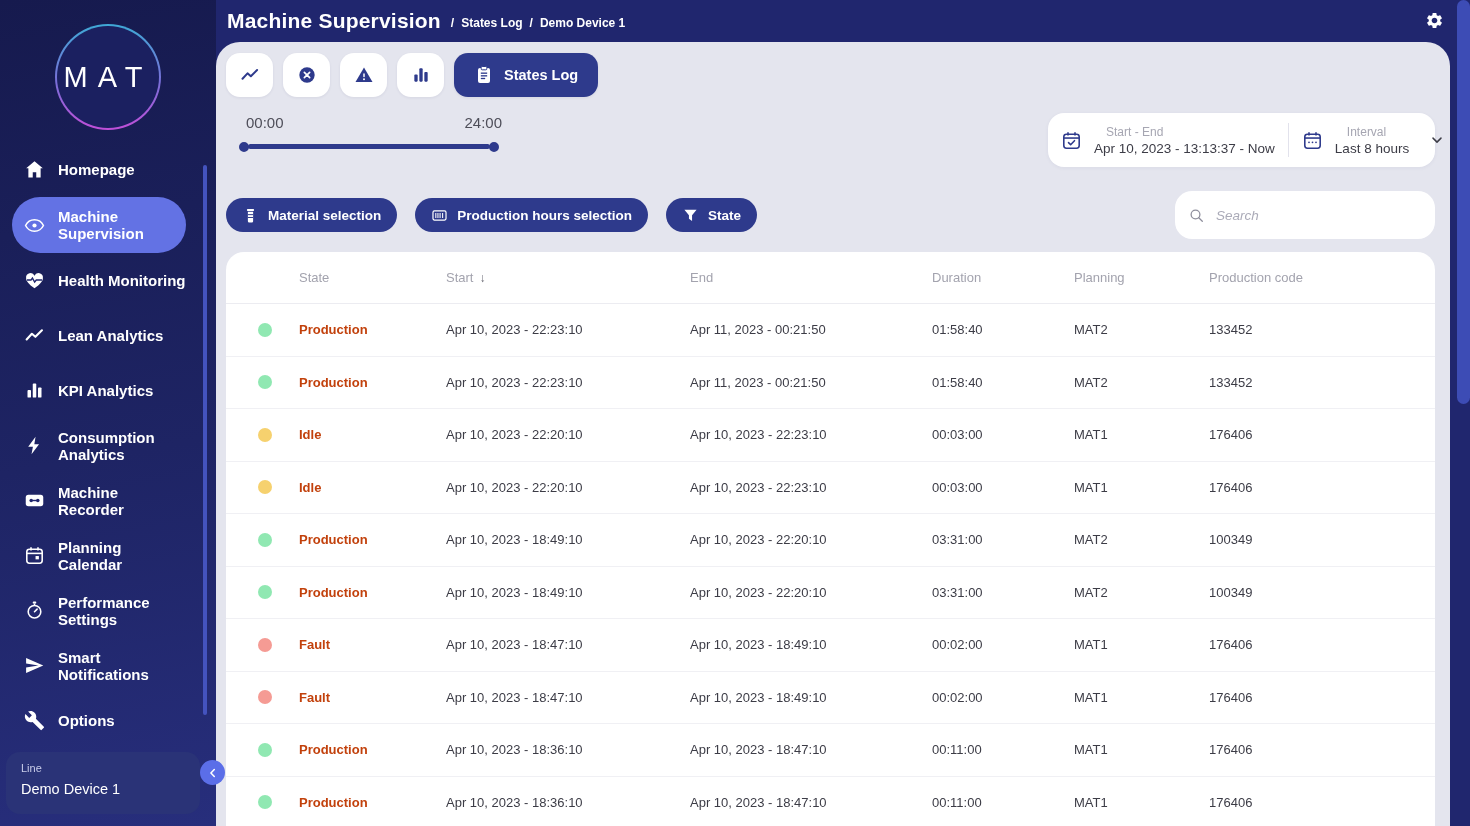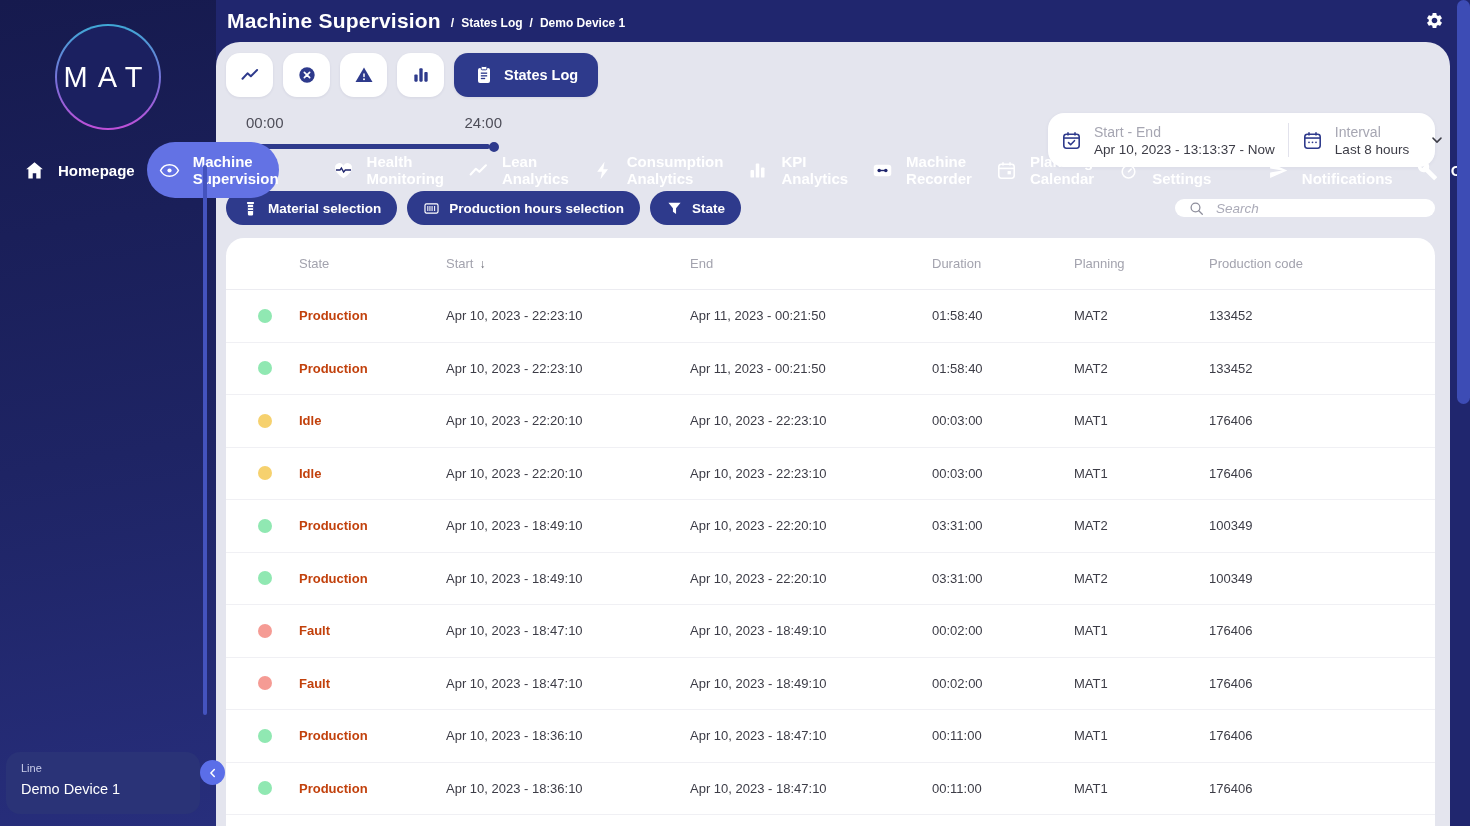--- a/index.html
+++ b/index.html
@@ -19,21 +19,21 @@
   .logo { display:flex; justify-content:center; padding-top:24px; }
   .logo-ring {
     width:106px; height:106px; border-radius:50%; padding:2px;
     background:linear-gradient(180deg,#3FA9D6 0%,#7A6FD9 55%,#C04FD8 100%);
   }
   .logo-inner {
     width:100%; height:100%; border-radius:50%; background:#1B2060;
     display:flex; align-items:center; justify-content:center;
   }
   .logo-text { color:#fff; font-size:29px; font-weight:400; letter-spacing:10px; }
-  .nav { margin-top:12px; display:flex; }
+  .nav { margin-top:12px; display:flex; flex-direction:column; }
   .nav-item { min-height:55px; display:flex; align-items:center; padding-left:24px; cursor:pointer; color:#fff; }
   .nav-icon { width:21px; height:21px; flex:0 0 21px; margin-right:13px; display:inline-flex; color:#fff; }
   .nav-icon svg, .tab-icon svg, .f-icon svg, .date-icon svg, .chev svg, .search-icon svg, .gi svg, .ci svg { width:100%; height:100%; display:block; }
   .nav-label { font-size:15px; font-weight:700; line-height:17px; max-width:128px; }
   .nav-item.active { background:#6372E4; border-radius:28px; margin-right:30px; margin-left:12px; padding-left:12px; min-height:56px; }
   .sidebar-scrollthumb { position:absolute; top:165px; right:9px; width:4px; height:550px; background:#4453BE; border-radius:2px; }
   .device-box {
     position:absolute; left:6px; bottom:12px; width:194px; height:62px;
     background:#2A3377; border-radius:14px; padding:10px 15px;
   }
@@ -79,34 +79,34 @@
     position:absolute; top:50%; transform:translateY(-50%);
     width:9px; height:9px; background:#fff; border:5px solid #2E3A8C; border-radius:50%; cursor:pointer;
   }
   .handle.left { left:-9px; } .handle.right { right:-9px; }
 
   .datebar { width:387px; height:54px; background:#fff; border-radius:16px; display:flex; align-items:center; box-shadow:0 1px 4px rgba(30,35,90,.05); }
   .date-section { display:flex; align-items:center; gap:12px; padding:0 13px; height:100%; cursor:pointer; }
   .date-section.first { flex:0 0 233px; }
   .date-divider { width:1px; height:34px; background:#E2E2EC; flex:0 0 1px; }
   .date-icon { width:21px; height:21px; color:#2E3A8C; flex:0 0 21px; }
-  .date-label { font-size:14px; color:#A6A6B2; }
+  .date-label { font-size:12px; color:#A6A6B2;margin-left:12px; }
   .date-value { font-size:13.5px; color:#3C3C46; margin-top:2px; white-space:nowrap; }
   .chev { width:16px; height:16px; color:#3C3C46; margin-left:8px; flex:0 0 16px; }
 
   
   .filters-row { margin-top:24px; flex:0 0 34px; display:flex; justify-content:space-between; align-items:center; }
-  .filter-buttons { display:flex; gap:10px; }
+  .filter-buttons { display:flex; gap:18px; }
   .filter-btn {
     height:34px; border:none; border-radius:17px; background:#2E3A8C; color:#fff;
     font-weight:700; font-size:13.5px; display:flex; align-items:center; gap:9px; padding:0 16px;
     cursor:pointer; font-family:inherit;
   }
   .f-icon { width:17px; height:17px; display:inline-flex; }
-  .search-box { width:260px; height:18px; background:#fff; border-radius:17px; display:flex; align-items:center; gap:9px; padding:0 13px; }
+  .search-box { width:260px; height:48px; background:#fff; border-radius:17px; display:flex; align-items:center; gap:9px; padding:0 13px; }
   .search-icon { width:17px; height:17px; color:#8E8E9C; flex:0 0 17px; }
   .search-input { border:none; outline:none; flex:1; background:transparent; font-size:13.5px; font-style:italic; color:#3C3C46; font-family:inherit; }
   .search-input::placeholder { color:#ABABB8; font-style:italic; }
 
   
   .table-card { margin-top:13px; background:#fff; border-radius:18px 18px 0 0; flex:1; overflow:hidden; }
   .t-head, .t-row {
     display:grid; grid-template-columns:73px 147px 244px 242px 142px 135px 1fr; align-items:center;
   }
   .t-head { height:52px; color:#A3A3AE; font-size:13px; border-bottom:1px solid #ECECF1; }
@@ -166,34 +166,34 @@
           <span class="nav-icon">
             <svg viewBox="0 0 24 24">
               <path d="M3 16.5 9 10l4 3.5L20.5 6" fill="none" stroke="currentColor" stroke-width="2.4" stroke-linecap="round" stroke-linejoin="round"></path>
             </svg>
           </span>
           <span class="nav-label">Lean Analytics</span>
         </div>
         <div class="nav-item">
           <span class="nav-icon">
             <svg viewBox="0 0 24 24">
-              <path d="M13.2 2 4.8 13.4h5.4L8.6 22l8.6-11.4h-5.4Z" fill="currentColor"></path>
-            </svg>
-          </span>
-          <span class="nav-label">Consumption Analytics</span>
-        </div>
-        <div class="nav-item">
-          <span class="nav-icon">
-            <svg viewBox="0 0 24 24">
               <rect x="4" y="11.5" width="4" height="8.5" rx="1" fill="currentColor"></rect>
               <rect x="10" y="4" width="4" height="16" rx="1" fill="currentColor"></rect>
               <rect x="16" y="8.5" width="4" height="11.5" rx="1" fill="currentColor"></rect>
             </svg>
           </span>
           <span class="nav-label">KPI Analytics</span>
+        </div>
+        <div class="nav-item">
+          <span class="nav-icon">
+            <svg viewBox="0 0 24 24">
+              <path d="M13.2 2 4.8 13.4h5.4L8.6 22l8.6-11.4h-5.4Z" fill="currentColor"></path>
+            </svg>
+          </span>
+          <span class="nav-label">Consumption Analytics</span>
         </div>
         <div class="nav-item">
           <span class="nav-icon">
             <svg viewBox="0 0 24 24">
               <rect x="2" y="5.5" width="20" height="13" rx="3" fill="currentColor"></rect>
               <rect x="7.6" y="11.2" width="8.8" height="1.6" fill="#20266E"></rect>
               <circle cx="8.2" cy="12" r="2" fill="#20266E"></circle>
               <circle cx="15.8" cy="12" r="2" fill="#20266E"></circle>
             </svg>
           </span>

